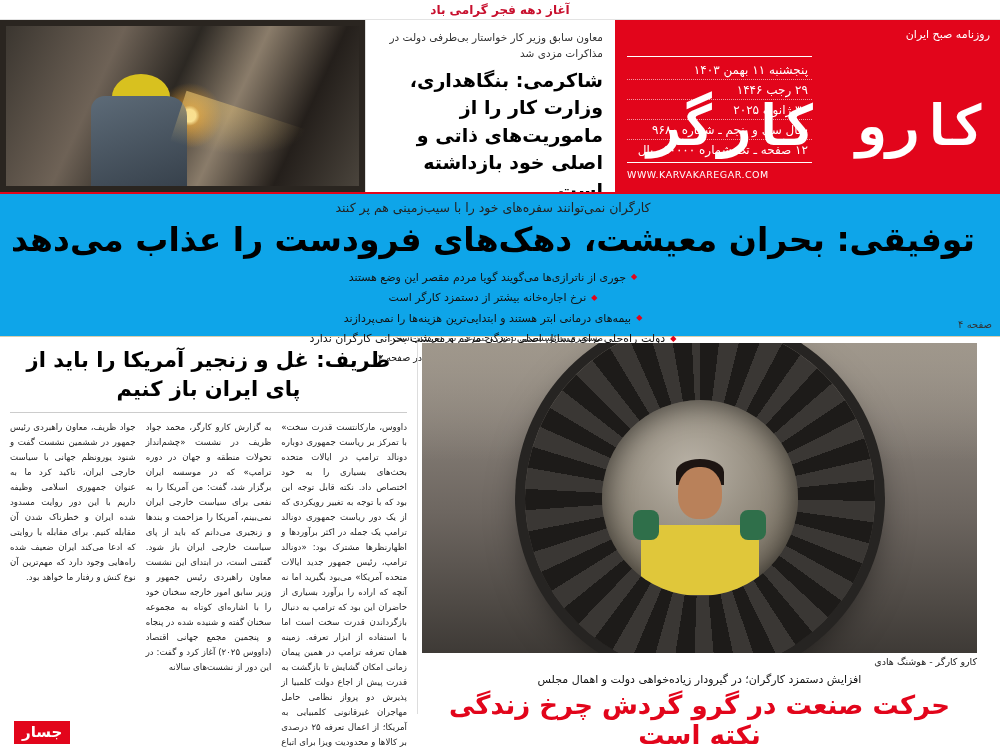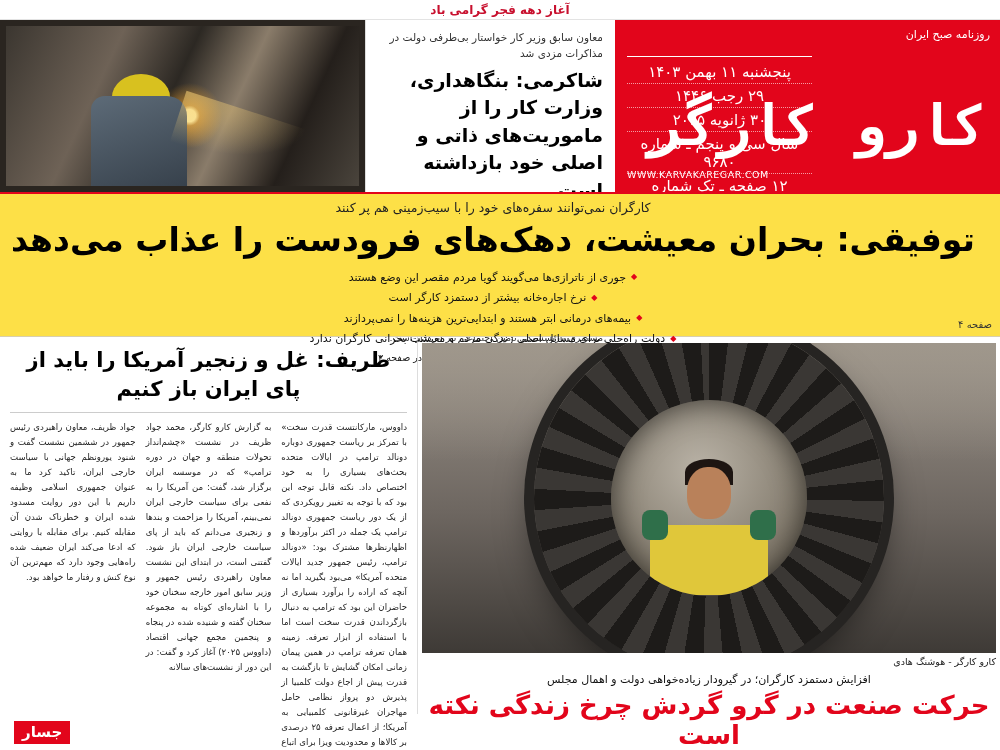--- a/index.html
+++ b/index.html
@@ -37,21 +37,21 @@
     font-size: 56px; font-weight: bold; letter-spacing: -1px;
     line-height: 1;
     font-family: Liberation Mono, monospace;
   }
   .np-datebox {
     position: absolute; top: 36px; left: 12px; width: 185px;
     border-top: 1px solid #fff; border-bottom: 1px solid #fff;
     padding: 3px 0;
   }
   .np-datebox div {
-    font-size: 15px; text-align: center; padding: 2.5px 4px;
+    font-size: 12px; padding: 2.5px 4px;
     border-bottom: 1px dotted rgba(255,255,255,.6);
   }
   .np-datebox div:last-child { border-bottom: none; }
   .np-url {
     position: absolute; bottom: 12px; left: 12px;
     font-size: 9.5px; letter-spacing: .5px; direction: ltr;
   }
 
   .lead-text {
     width: 250px; padding: 10px 12px 6px 12px; text-align: right;
@@ -65,21 +65,21 @@
   .lead-more { font-size: 9.5px; color: #111; margin-top: 6px; text-align: left; }
 
   .lead-photo {
     width: 365px; position: relative; overflow: hidden;
     background: #2a2520;
   }
   .lead-photo .frame { position: absolute; inset: 6px 6px 6px 6px; overflow: hidden; }
 
   
   .banner {
-    background: #fde047; border-top: 2px solid #e2051b; border-bottom: 1px solid #d8cfae;
+    background: #0ea5e9; border-top: 2px solid #e2051b; border-bottom: 1px solid #d8cfae;
     padding: 6px 14px 10px 0; position: relative; height: 145px;
   }
   .banner-kicker { text-align: center; font-size: 12.5px; color: #222; margin-bottom: 4px; }
   .banner-head {
     text-align: center; font-size: 33px; font-weight: bold; color: #000; line-height: 1.3;
     margin-bottom: 6px;
   }
   .bullets { width: 460px; margin: 0 auto; }
   .bullets li {
     list-style: none; font-size: 11px; color: #111; line-height: 1.85;
@@ -88,21 +88,21 @@
   .bullets li::before {
     content: "◆"; color: #e2051b; font-size: 8px; margin-left: 5px; vertical-align: middle;
   }
   .page-tag-left {
     position: absolute; right: 8px; bottom: 6px; font-size: 10px; color: #333;
   }
 
   
   .body-row { display: flex; width: 100%; height: 377px; }
 
-  .photo-col { width: 582px; position: relative; padding: 6px 4px 0 4px; }
+  .photo-col { width: 582px; position: relative; padding: 6px 23px 0 4px; }
   .big-photo { position: relative; width: 100%; height: 310px; overflow: hidden; background:#777; }
   .photo-credit { font-size: 9.5px; color: #222; margin-top: 3px; text-align: right; }
   .photo-cap-kicker { font-size: 11px; color: #111; text-align: center; margin-top: 6px; }
   .photo-cap-head {
     font-size: 26px; font-weight: bold; color: #e2051b; text-align: center; margin-top: 4px;
   }
 
   .text-col { width: 418px; border-right: 1px solid #ddd; padding: 4px 10px 0 10px; }
   .tc-kicker { font-size: 10.5px; color: #333; text-align: center; }
   .tc-head {

